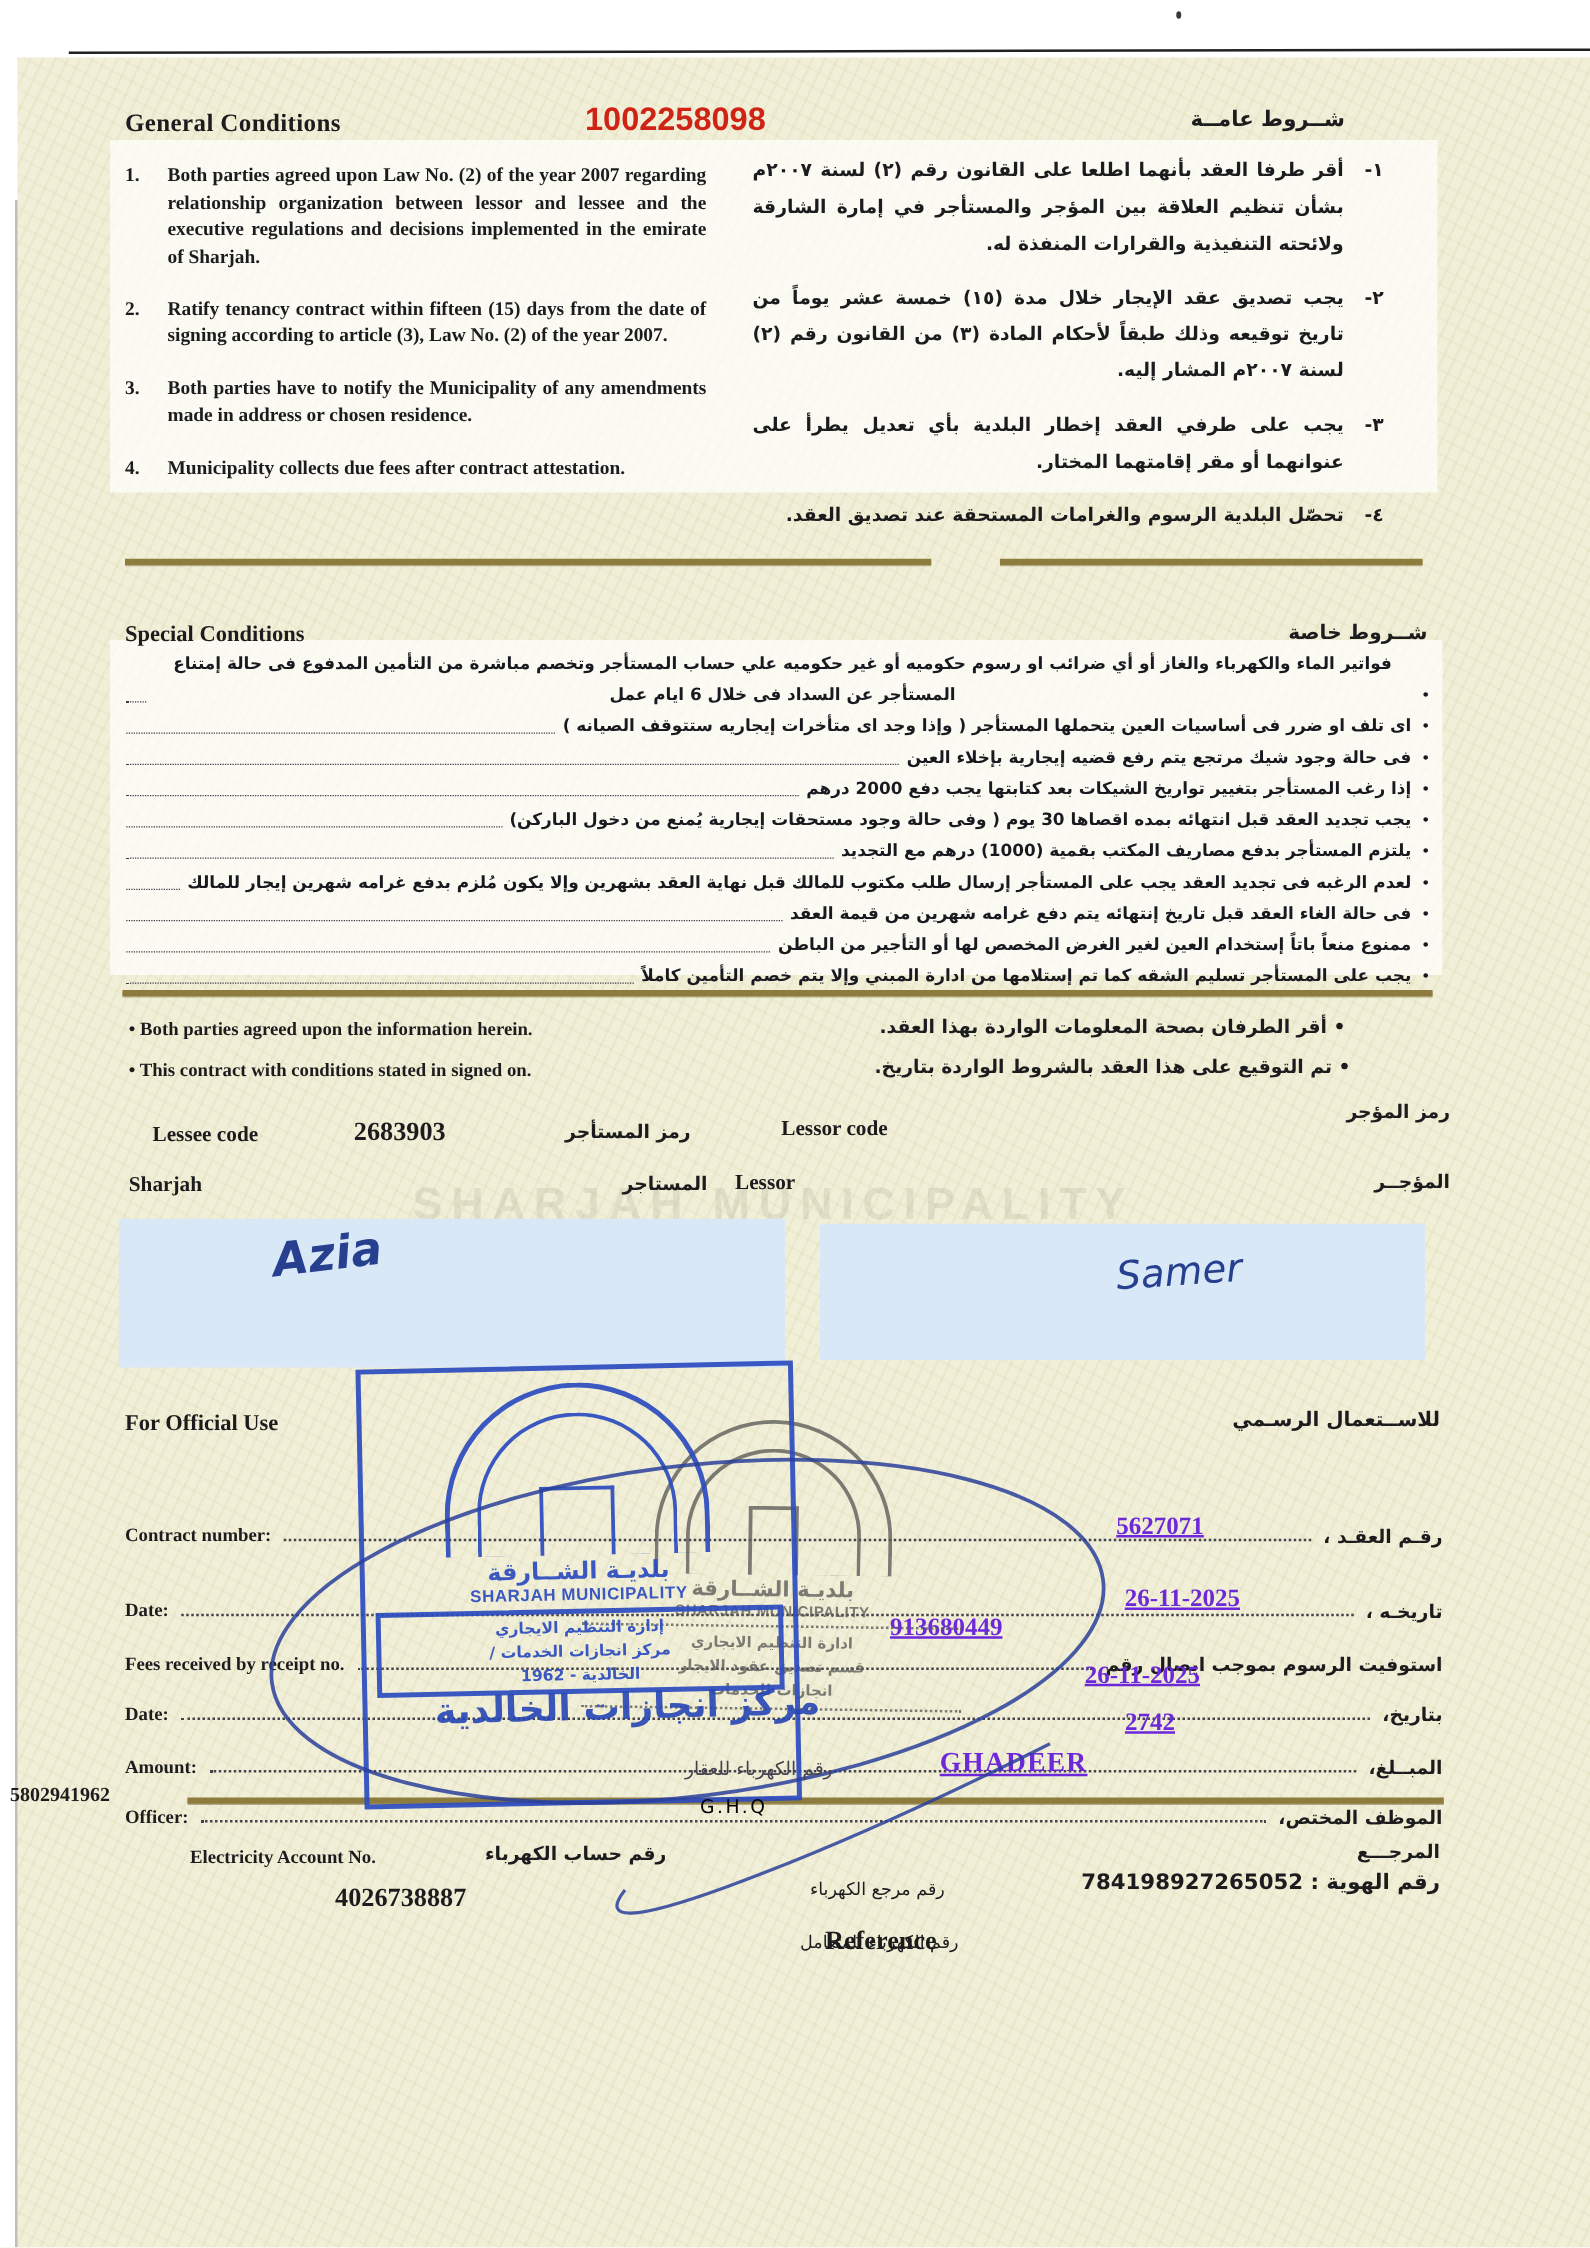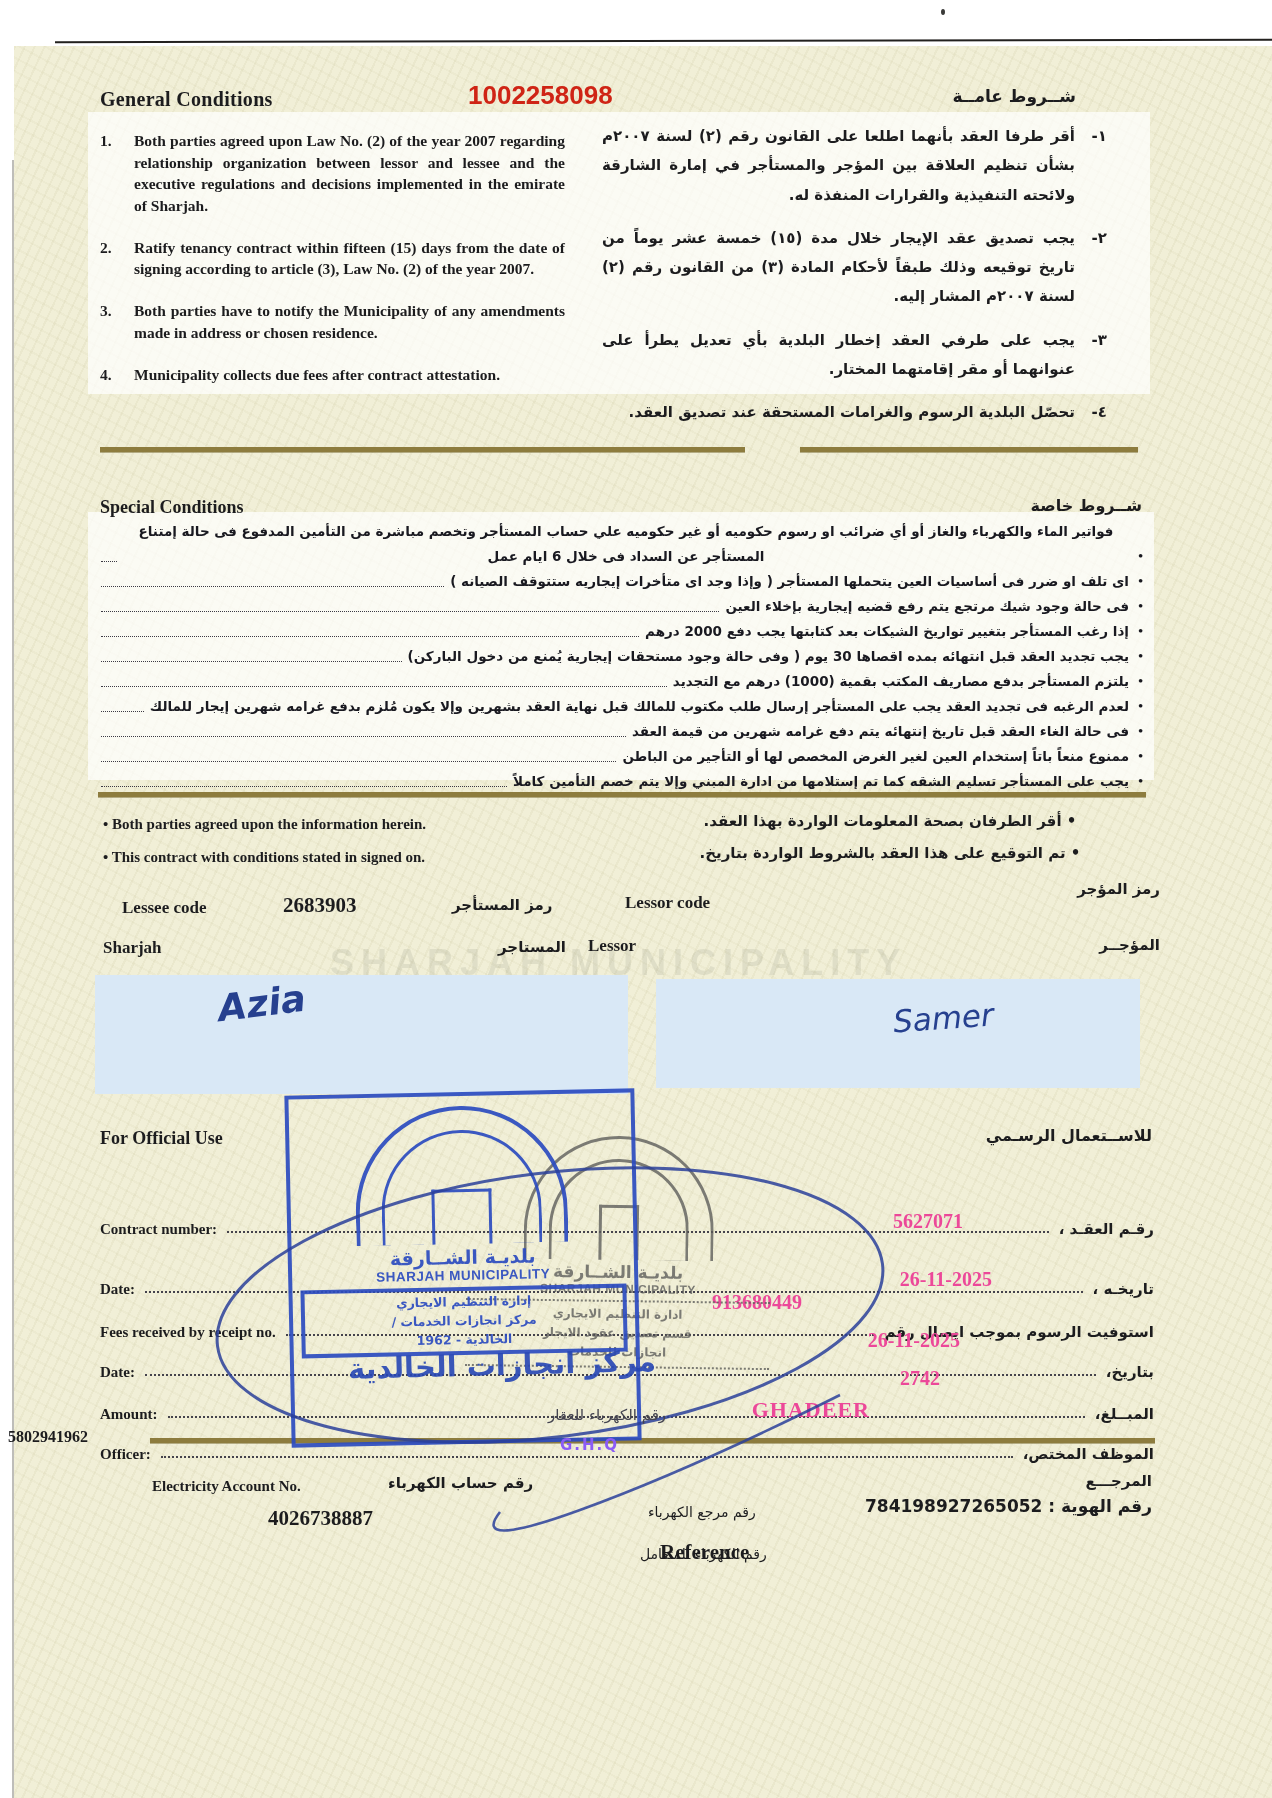--- a/index.html
+++ b/index.html
@@ -85,21 +85,21 @@
     letter-spacing:7px; color:rgba(128,138,118,.16); }
 
   
   .h-ou-en { left:100px; top:1128px; font-size:18px; font-weight:bold; }
   .h-ou-ar { right:120px; top:1126px; font-size:16px; font-weight:bold; }
   .ou-rows { position:absolute; left:100px; right:118px; top:1185px; height:270px; }
   .off-row { position:absolute; left:0; right:0; display:flex; align-items:flex-end; }
   .off-row .en { font-size:15px; font-weight:bold; white-space:nowrap; }
   .off-row .dots { flex:1; border-bottom:2px dotted #45434c; margin:0 10px 5px; }
   .off-row .arl { font-family:"DejaVu Sans", sans-serif; direction:rtl; font-size:15px; font-weight:bold; white-space:nowrap;margin-top:32px; }
-  .off-row .val { position:absolute; font-family:"Liberation Serif", serif; font-weight:bold; font-size:20px; color:#ec4899; }
+  .off-row .val { position:absolute; font-family:"Liberation Serif", serif; font-weight:bold; font-size:20px; color:#6d28d9;text-decoration:underline; }
   .row-1 { top:3px; }   .row-1 .val { right:191px; top:22px; }
   .row-2 { top:63px; }  .row-2 .val { right:162px; top:20px; }
   .row-3 { top:106px; } .row-3 .val { right:352px; top:0; }
   .row-4 { top:146px; } .row-4 .val { right:194px; top:-2px; }
   .row-5 { top:188px; } .row-5 .val { right:214px; top:-6px; }
   .row-6 { top:228px; } .row-6 .val { right:284px; top:-16px; font-size:22px; letter-spacing:1px; }
 
   .side-number { left:8px; top:1428px; font-size:16px; font-weight:bold; }
 
   
@@ -134,21 +134,21 @@
   .black-stamp .stamp-lines { border-top:2px dotted currentColor; border-bottom:2px dotted currentColor;
     margin:4px 4px; padding:3px 2px; direction:rtl; }
   .black-stamp .stamp-lines div { font-size:12px; font-weight:bold; line-height:1.6; }
   .hand-blue { position:absolute; left:292px; top:1348px; width:420px; text-align:center; direction:rtl;
     font-family:"DejaVu Sans", sans-serif; font-size:29px; font-weight:bold; color:#2646b5;
     transform:rotate(-1.5deg); opacity:.9; }
   .hand-oval { position:absolute; left:150px; top:1140px; width:780px; height:430px; pointer-events:none; }
   .hand-note-ar { position:absolute; left:548px; top:1406px; width:260px; direction:rtl; text-align:left;
     font-family:"DejaVu Sans", sans-serif; font-size:15px; color:#43434f; }
   .hand-note-ghq { position:absolute; left:560px; top:1436px; font-family:"DejaVu Sans", sans-serif;
-    font-size:15px; color:#8b5cf6; letter-spacing:2px;font-weight:bold; }
+    font-size:15px; color:#000000; letter-spacing:2px; }
 </style>
 </head>
 <body>
 
 <div id="page">
   <div class="paper"></div>
   <div class="scan-topline"></div>
   <div class="scan-edge"></div>
   <div class="speck"></div>
 

